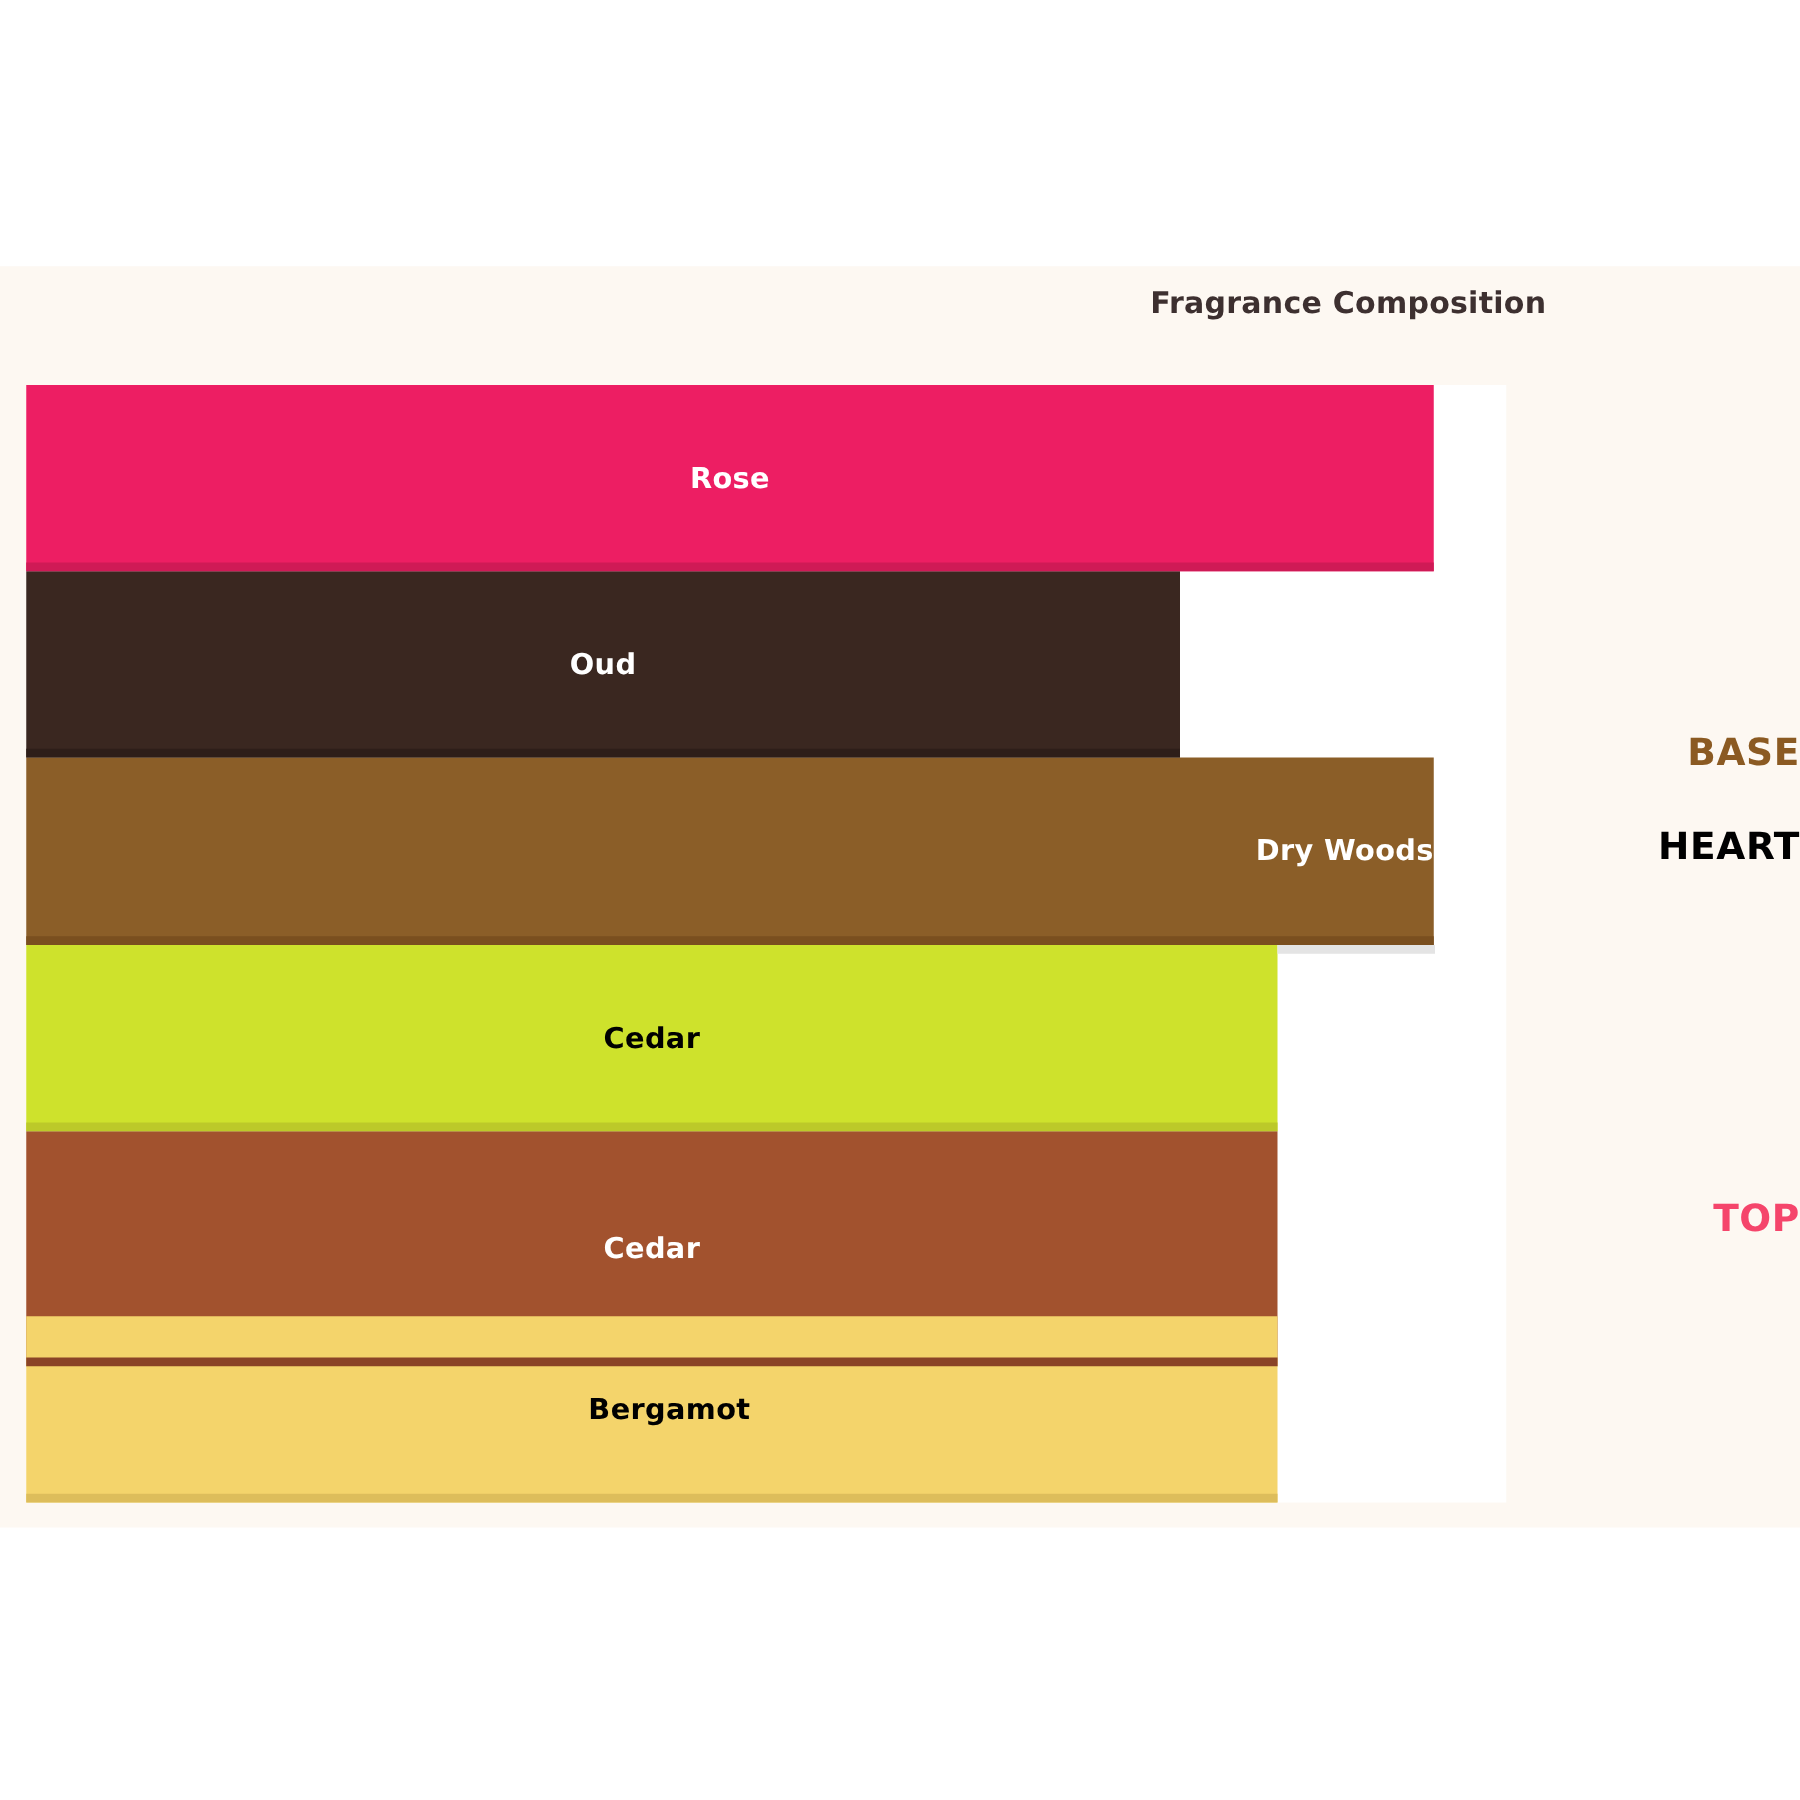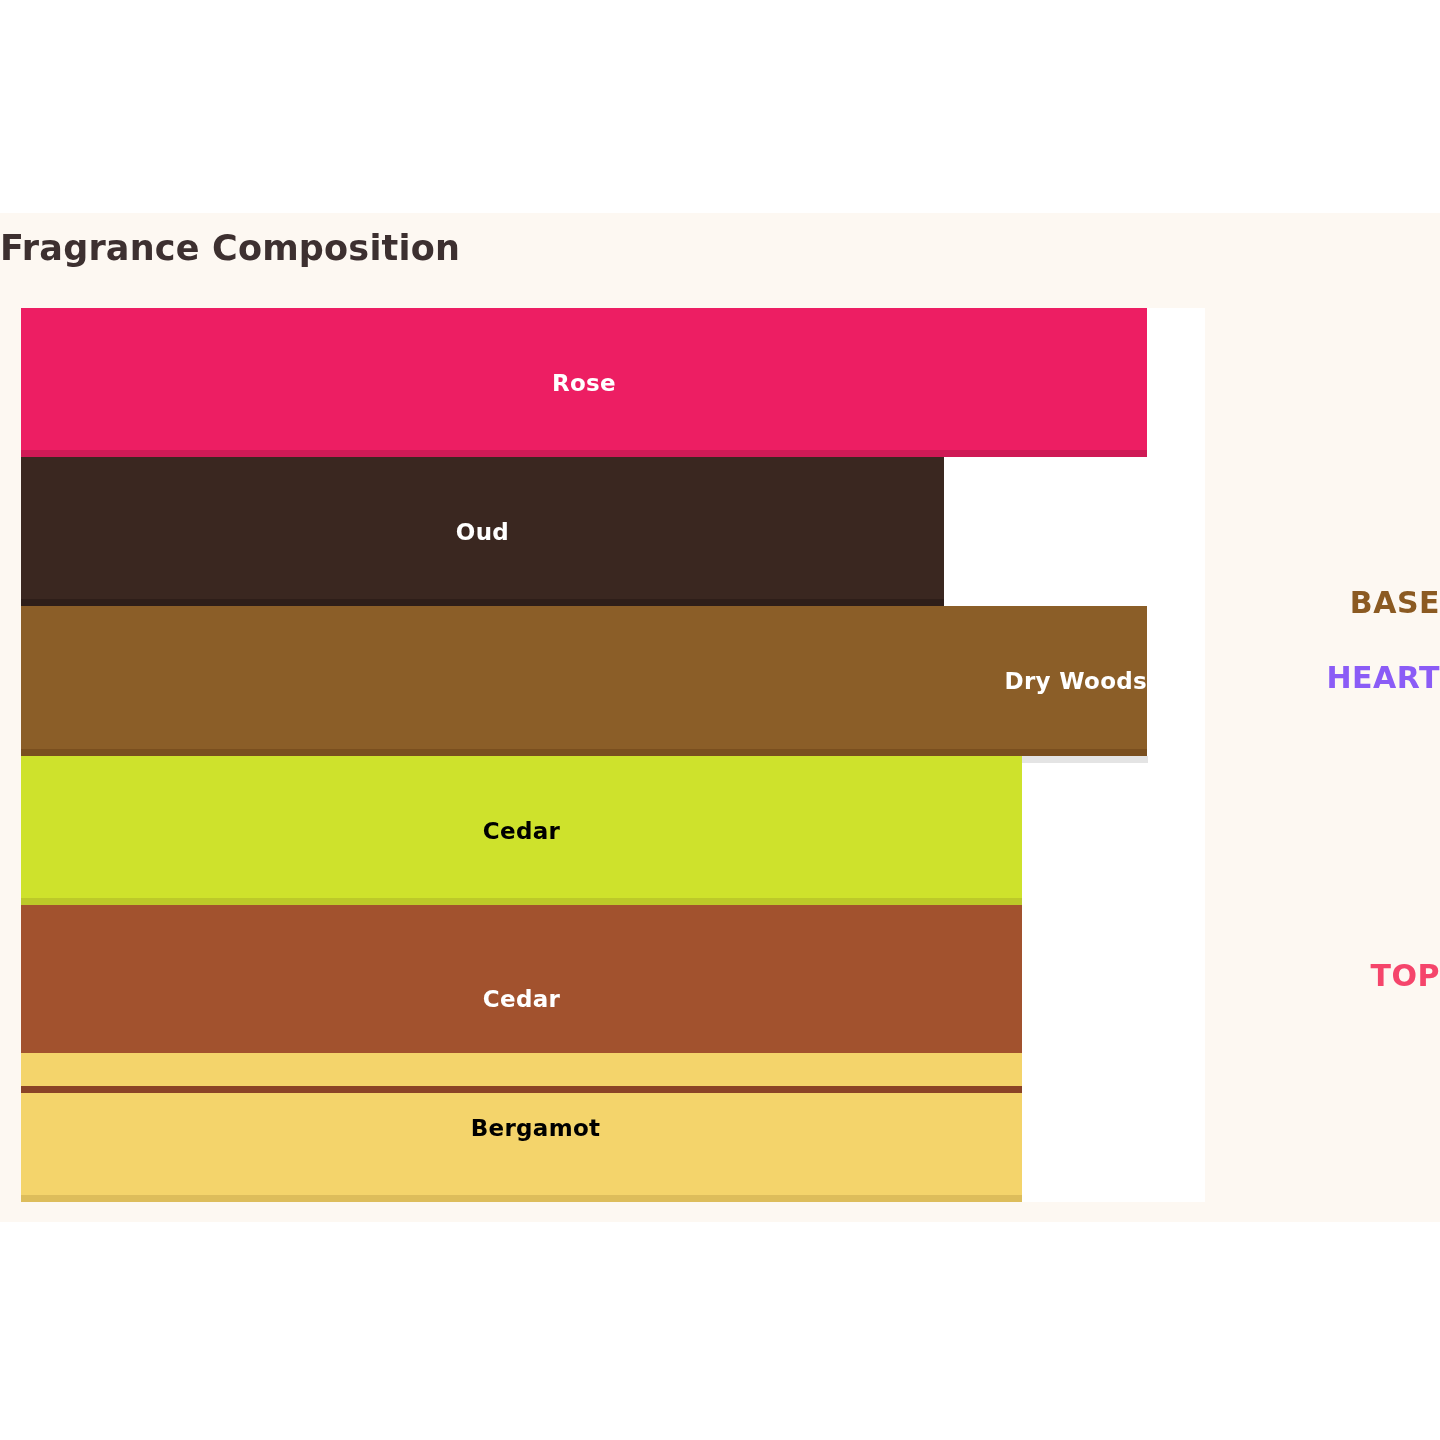--- a/index.html
+++ b/index.html
@@ -27,25 +27,25 @@
     left: 0;
     top: 213px;
     width: 1440px;
     height: 1009px;
     background: #fdf8f2;
   }
 
   
   #chart-title {
     position: absolute;
-    left: 0;
+    left: 12px;
     top: 228px;
     width: 1225px;
-    text-align: left;
-    font-size: 35px;
+    text-align: right;
+    font-size: 24px;
     font-weight: bold;
     color: #3d3030;
     letter-spacing: 0.2px;
     white-space: nowrap;
   }
 
   
   #plot-area {
     position: absolute;
     left: 21px;
@@ -150,17 +150,17 @@
         <div class="bar" style="top: 745px; height: 149px; width: 1001px;">
           <div class="bar-body" style="background: rgb(244, 212, 107);"></div>
           <div class="edge-bottom" style="background: rgb(221, 189, 91);"></div>
           <span class="bar-label" style="color: rgb(0, 0, 0); margin-left: 28px;">Bergamot</span>
         </div>
       </div>
   </div>
 
   <div id="stage-labels-container">
       <div class="stage-label" style="color: rgb(139, 90, 34); top: 585px; left: 1210px; width: 230px;">BASE</div>
-      <div class="stage-label" style="color: #8b5cf6; top: 660px; left: 1210px; width: 230px;">HEART</div>
+      <div class="stage-label" style="color: #000000; top: 660px; left: 1210px; width: 230px;">HEART</div>
       <div class="stage-label" style="color: rgb(245, 69, 107); top: 958px; left: 1210px; width: 230px;">TOP</div>
     </div>
 
 </div>
 
 </body></html>

